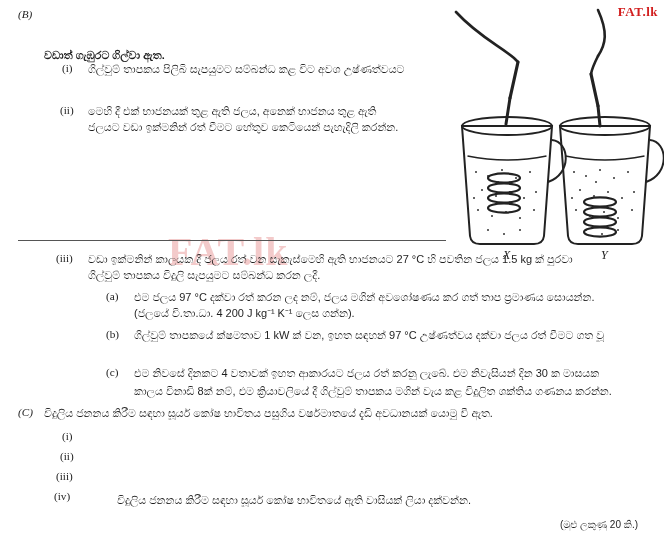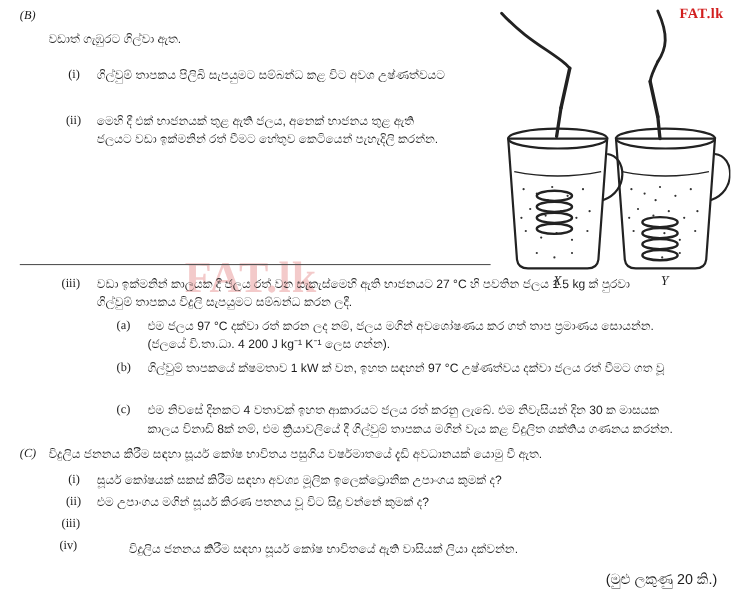--- a/index.html
+++ b/index.html
@@ -57,22 +57,22 @@
     font-family: "Liberation Sans", sans-serif;
     font-size: 11px;
   }
   .hr {
     position: absolute;
     height: 1px;
     background: #555;
   }
   .rightnote {
     position: absolute;
-    right: 18px;
-    font-size: 13px;
+    right: 32px;
+    font-size: 10px;
   }
   svg { display: block; }
   .diagram {
     position: absolute;
     left: 448px;
     top: 6px;
     width: 216px;
     height: 252px;
   }
   .dlabel {
@@ -84,21 +84,21 @@
 </head>
 <body>
 
 <div class="page">
 
   <div class="watermark-top">FAT.lk</div>
   <div class="watermark-center">FAT.lk</div>
 
   <div class="rom" style="left:18px; top:8px; font-style:italic;">(B)</div>
 
-  <div class="blk sin" style="left:44px; top:29px; width:400px;">වඩාත් ගැඹුරට ගිල්වා ඇත.</div>
+  <div class="blk sin" style="left:44px; top:48px; width:400px;font-weight:bold;">වඩාත් ගැඹුරට ගිල්වා ඇත.</div>
 
   <div class="rom" style="left:62px; top:62px;">(i)</div>
   <div class="blk sin" style="left:88px; top:62px; width:356px;">ගිල්වුම් තාපකය පිලිබි සැපයුමට සම්බන්ධ කළ විට අවශ උෂ්ණත්වයට</div>
 
   <div class="rom" style="left:60px; top:104px;">(ii)</div>
   <div class="blk sin" style="left:88px; top:104px; width:356px;">මෙහි දී එක් භාජනයක් තුළ ඇති ජලය, අනෙක් භාජනය තුළ ඇති</div>
   <div class="blk sin" style="left:88px; top:120px; width:356px;">ජලයට වඩා ඉක්මනින් රත් වීමට හේතුව කෙටියෙන් පැහැදිලි කරන්න.</div>
 
   <div class="diagram">
     <svg width="216" height="252" viewBox="0 0 216 252">
@@ -201,24 +201,22 @@
   <div class="blk sin" style="left:134px; top:328px; width:520px;">ගිල්වුම් තාපකයේ ක්ෂමතාව 1 kW ක් වන, ඉහත  සඳහන් 97 °C උෂ්ණත්වය දක්වා ජලය රත් වීමට ගත වූ</div>
   <div class="blk sin" style="left:134px; top:344px; width:520px;margin-top:40px;">කාලය විනාඩි 8ක් නම්, එම ක්‍රියාවලියේ දී ගිල්වුම් තාපකය මගින් වැය කළ විදුලිත ශක්තිය ගණනය කරන්න.</div>
 
   <div class="rom" style="left:106px; top:366px;">(c)</div>
   <div class="blk sin" style="left:134px; top:366px; width:520px;">එම නිවසේ දිනකට 4 වතාවක් ඉහත ආකාරයට ජලය රත් කරනු ලැබේ. එම නිවැසියන් දින 30 ක මාසයක</div>
 
   <div class="rom" style="left:18px; top:406px; font-style:italic;">(C)</div>
   <div class="blk sin" style="left:44px; top:406px; width:560px;">විදුලිය ජනනය කිරීම සඳහා සූර්ය කෝෂ භාවිතය පසුගිය වර්ෂමාතයේ දැඩි අවධානයක් යොමු වී ඇත.</div>
 
   <div class="rom" style="left:62px; top:430px;">(i)</div>
-  <div class="blk sin" style="left:88px; top:430px; width:540px;">සූර්ය කෝෂයක් සකස් කිරීම සඳහා අවශ්‍ය මූලික ඉලෙක්ට්‍රොනික උපාංගය කුමක් ද?</div>
 
   <div class="rom" style="left:60px; top:450px;">(ii)</div>
-  <div class="blk sin" style="left:88px; top:450px; width:540px;">එම උපාංගය මගින් සූර්ය කිරණ පතනය වූ විට සිදු වන්නේ කුමක් ද?</div>
 
   <div class="rom" style="left:56px; top:470px;">(iii)</div>
 
   <div class="rom" style="left:54px; top:490px;">(iv)</div>
   <div class="blk sin" style="left:88px; top:493px; width:540px;margin-left:29px;">විදුලිය ජනනය කිරීම සඳහා සූර්ය කෝෂ භාවිතයේ ඇති වාසියක් ලියා දක්වන්න.</div>
 
   <div class="blk sin rightnote" style="top:518px;">(මුළු ලකුණු 20 කි.)</div>
 
 </div>
 

